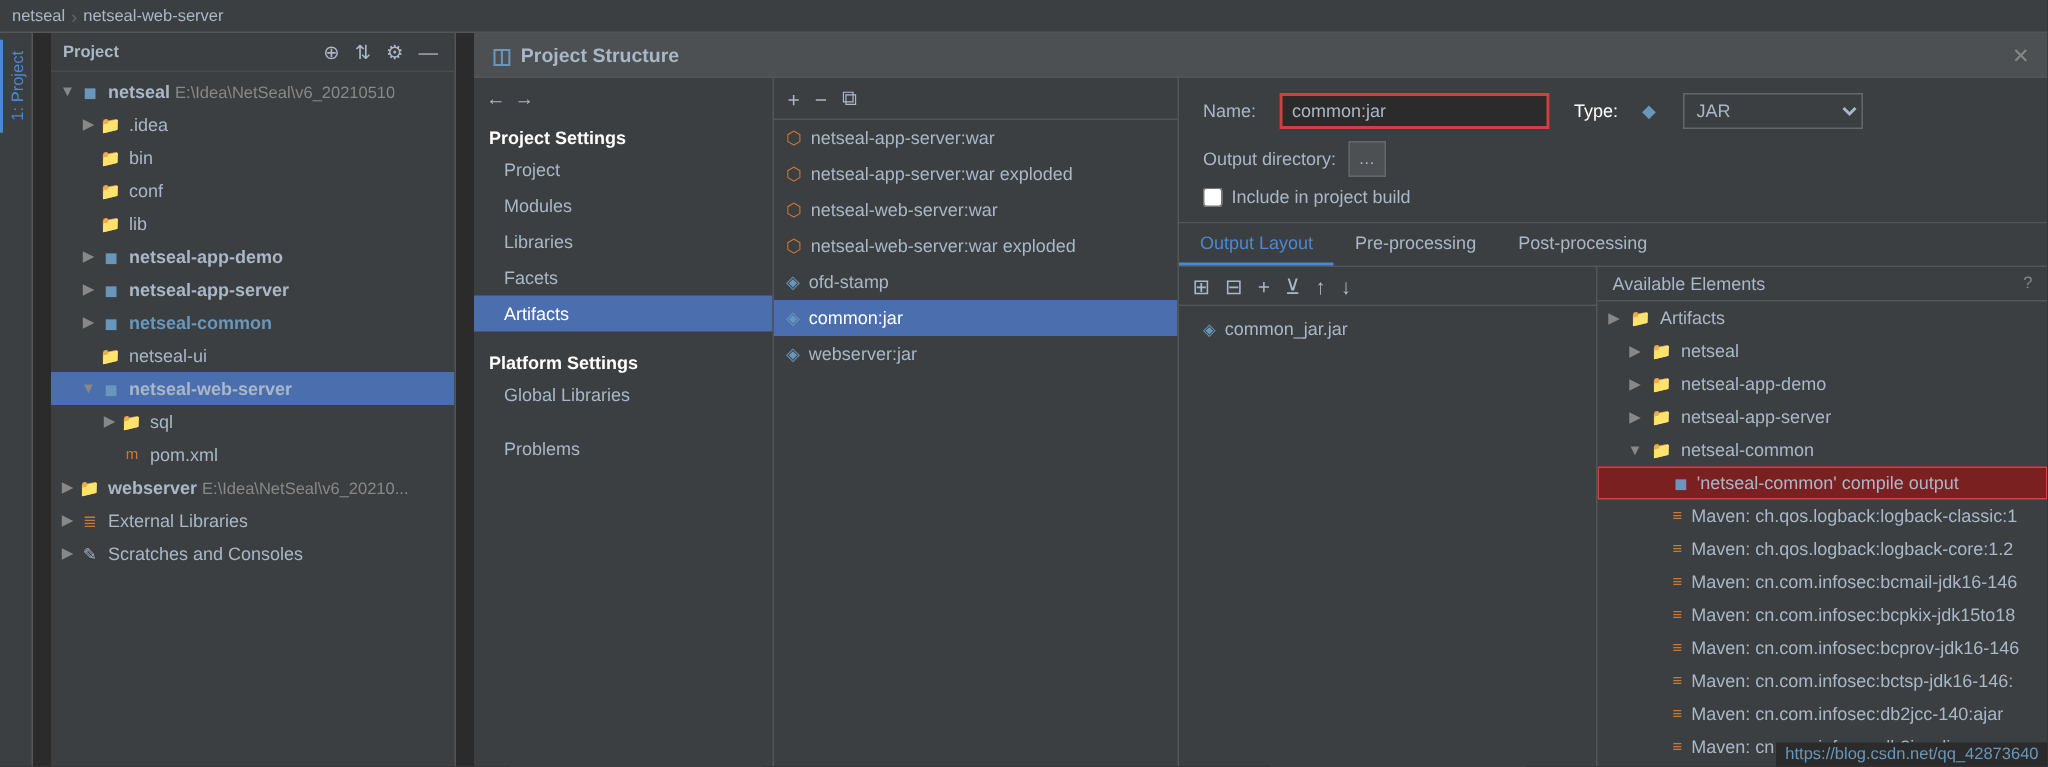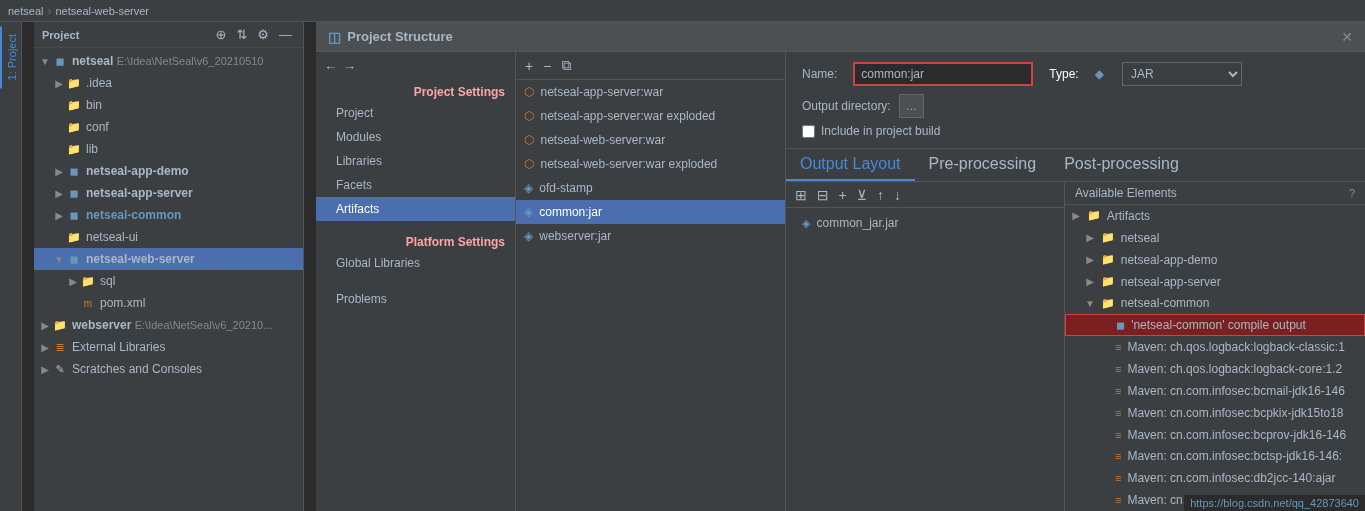--- a/index.html
+++ b/index.html
@@ -194,25 +194,24 @@
       gap: 6px;
     }
 
     .ps-nav-btn {
       color: #a9b7c6;
       cursor: pointer;
       font-size: 13px;
     }
 
     .ps-section-title {
-      color: #fca5a5;
+      color: #ffffff;
       font-size: 12px;
       font-weight: bold;
       padding: 6px 10px 2px;
-      text-align: right;
     }
 
     .ps-nav-item {
       padding: 4px 10px 4px 20px;
       cursor: pointer;
       color: #a9b7c6;
       font-size: 12px;
       height: 24px;
       display: flex;
       align-items: center;
@@ -359,21 +358,21 @@
 
     
     .ps-tabs {
       display: flex;
       border-bottom: 1px solid #555;
       background: #3c3f41;
     }
 
     .ps-tab {
       padding: 6px 14px;
-      font-size: 16px;
+      font-size: 12px;
       cursor: pointer;
       color: #a9b7c6;
       border-bottom: 2px solid transparent;
     }
     .ps-tab.active {
       color: #4b88d4;
       border-bottom: 2px solid #4b88d4;
     }
 
     

